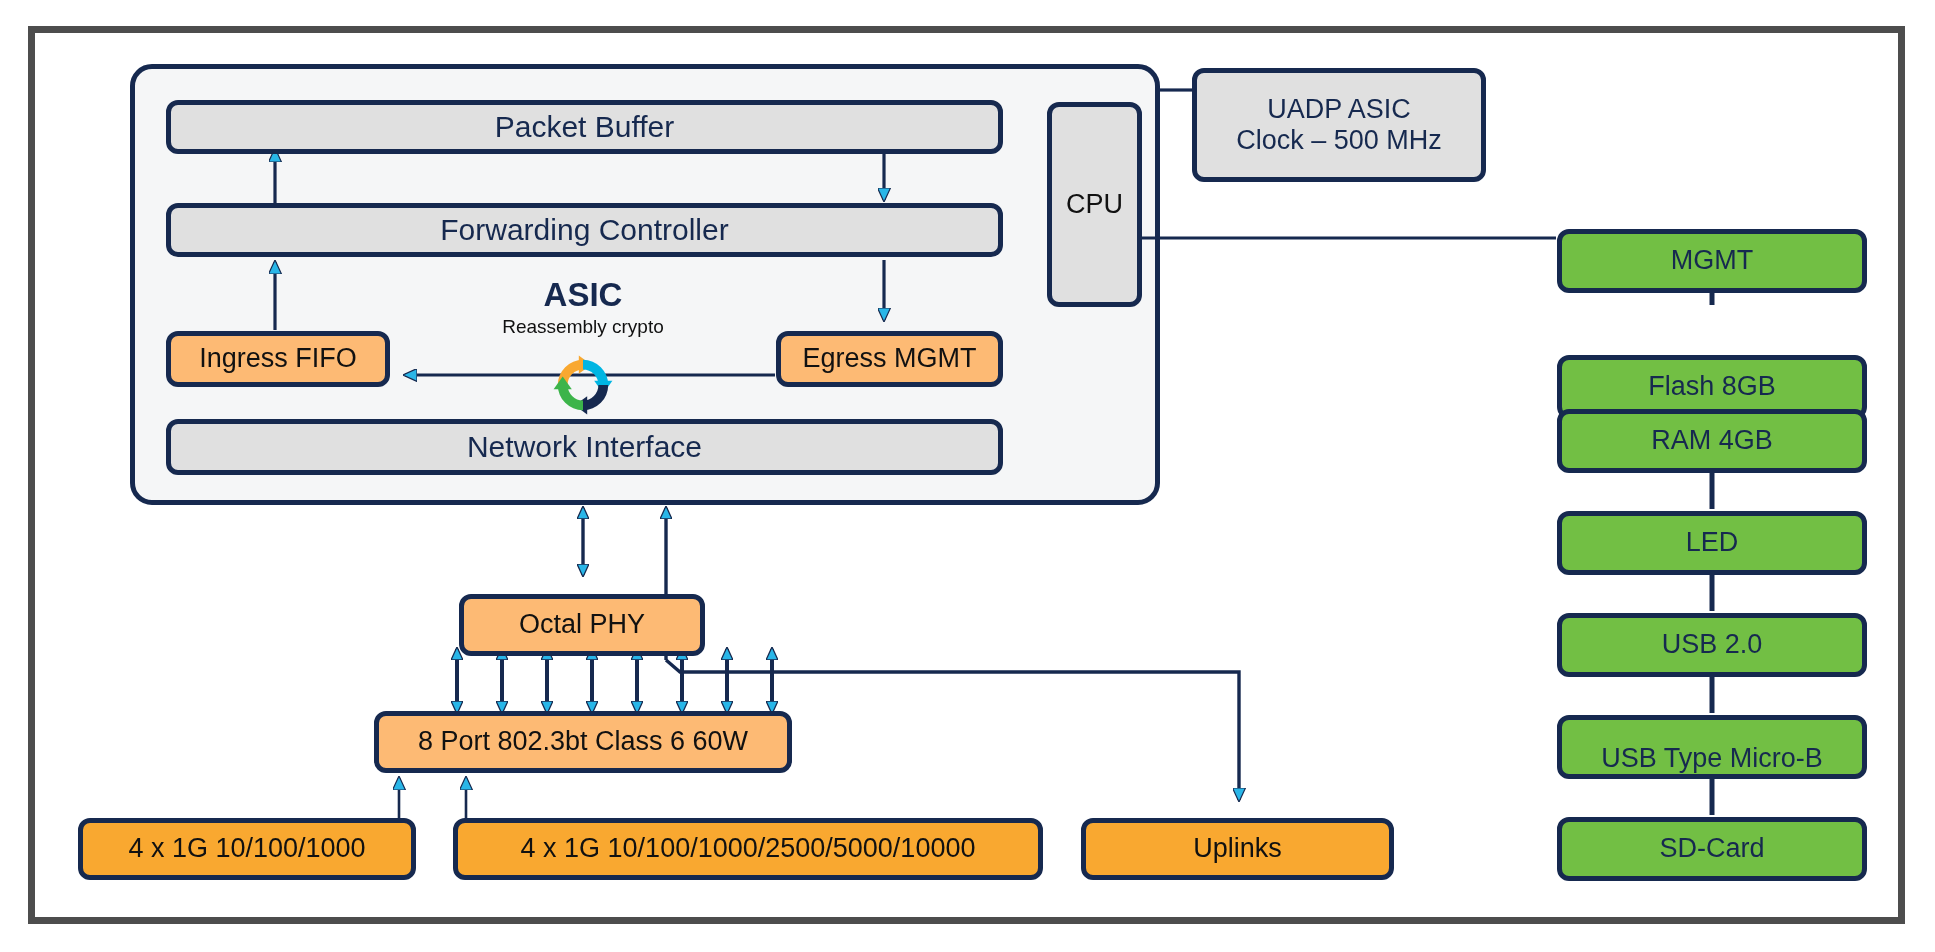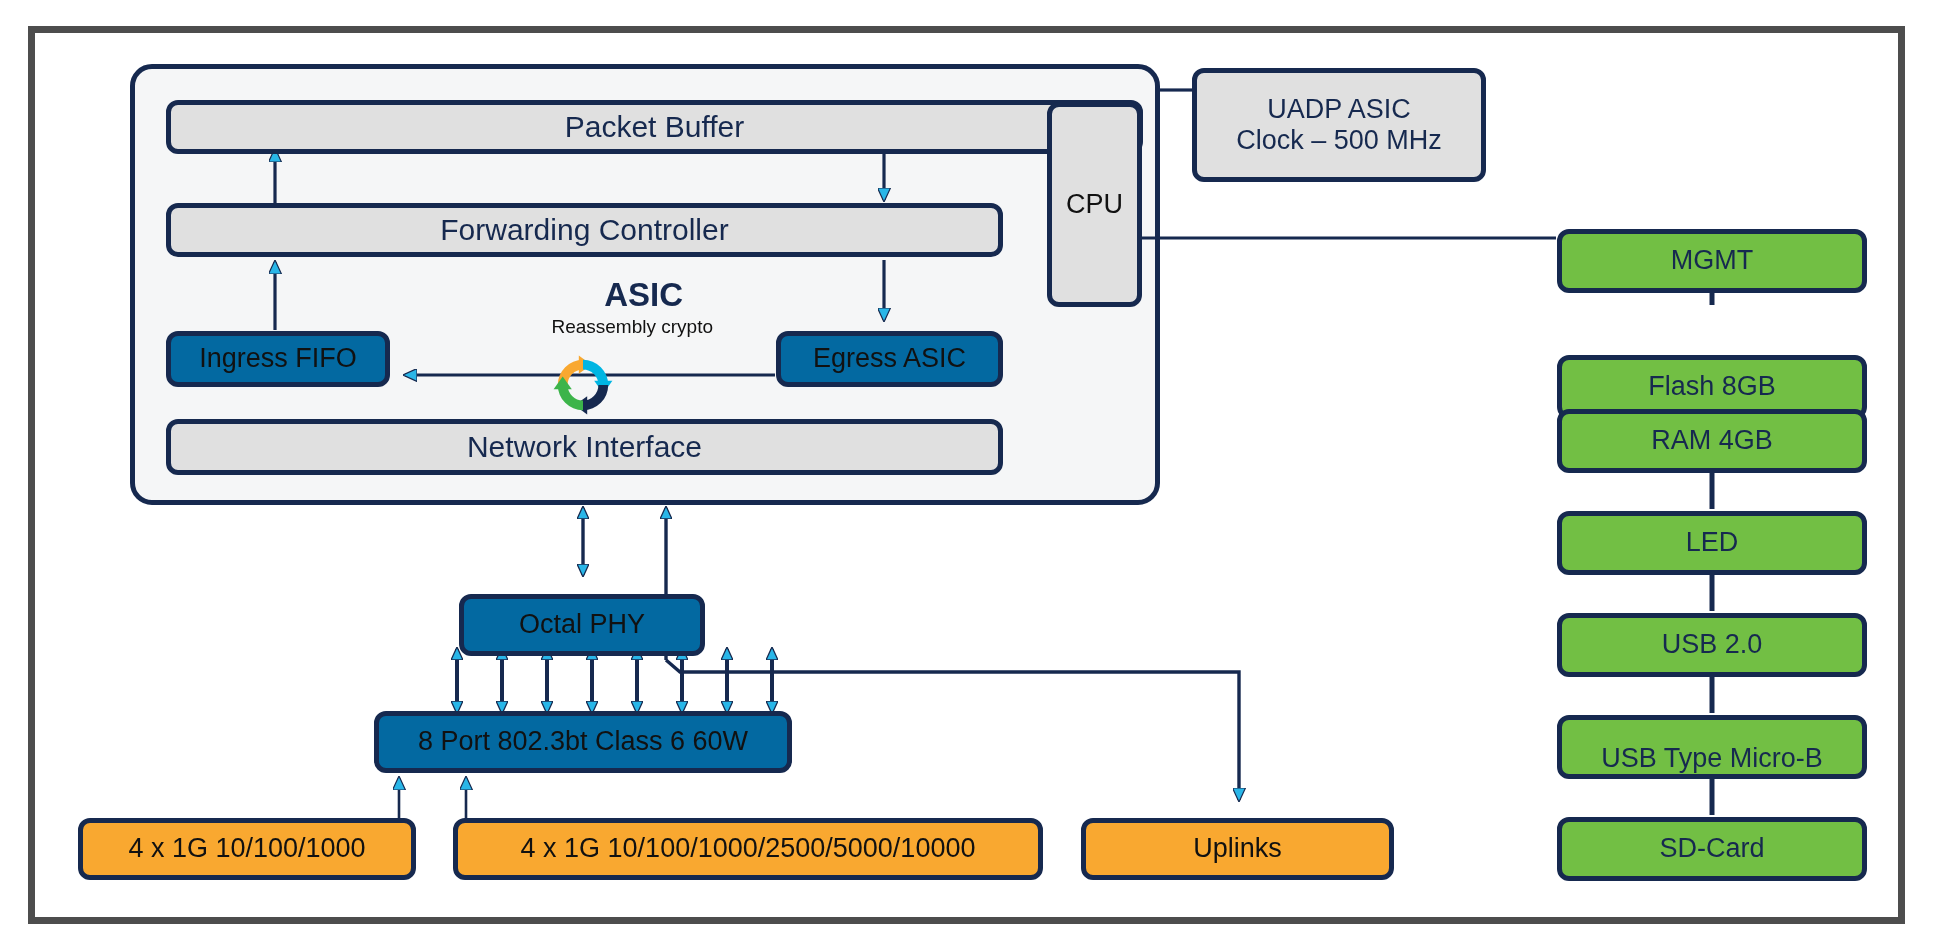--- a/index.html
+++ b/index.html
@@ -49,36 +49,36 @@
     border: 5px solid #16294f;
     border-radius: 22px;
     background: #f5f6f7;
     box-sizing: border-box;
   }
   .gray {
     background: #e0e0e0;
     color: #16294f;
   }
   .cyan {
-    background: #0369a1;
+    background: #fdba74;
     color: #111111;
     justify-content: center;
   }
   .green {
     background: #72bf44;
     color: #16294f;
   }
   .orange {
     background: #f9a830;
     color: #111111;
   }
   .white-label {
     position: absolute;
     color: #16294f;
-    text-align: right;
+    text-align: center;
     line-height: 1.1;
   }
   svg.wires {
     position: absolute;
     left: 0;
     top: 0;
     width: 1935px;
     height: 952px;
     pointer-events: none;
   }
@@ -167,34 +167,34 @@
       <path d="M727,649 L727,712" marker-start="url(#ahs-start)" marker-end="url(#ahs)"></path>
       <path d="M772,649 L772,712" marker-start="url(#ahs-start)" marker-end="url(#ahs)"></path>
     </g>
 
     <g stroke="#16294f" stroke-width="2.6" fill="none">
       <path d="M399,820 L399,778" marker-end="url(#ah-thin)"></path>
       <path d="M466,820 L466,778" marker-end="url(#ah-thin)"></path>
     </g>
   </svg>
 
-  <div class="box gray" style="left:166px; top:100px; width:977px; height:54px; font-size:30px;">
+  <div class="box gray" style="left:166px; top:100px; width:837px; height:54px; font-size:30px;">
     <span>Packet Buffer</span>
   </div>
 
   <div class="box gray" style="left:166px; top:203px; width:837px; height:54px; font-size:30px;">
     <span>Forwarding Controller</span>
   </div>
 
   <div class="box cyan" style="left:166px; top:331px; width:224px; height:56px; font-size:27px;">
     <span>Ingress FIFO</span>
   </div>
 
   <div class="box cyan" style="left:776px; top:331px; width:227px; height:56px; font-size:27px;">
-    <span>Egress ASIC</span>
+    <span>Egress MGMT</span>
   </div>
 
   <div class="box gray" style="left:166px; top:419px; width:837px; height:56px; font-size:30px;">
     <span>Network Interface</span>
   </div>
 
   <div class="box gray" style="left:1031px; top:102px; width:95px; height:205px; font-size:27px; color:#111111;margin-left:16px;">
     <span>CPU</span>
   </div>
 

